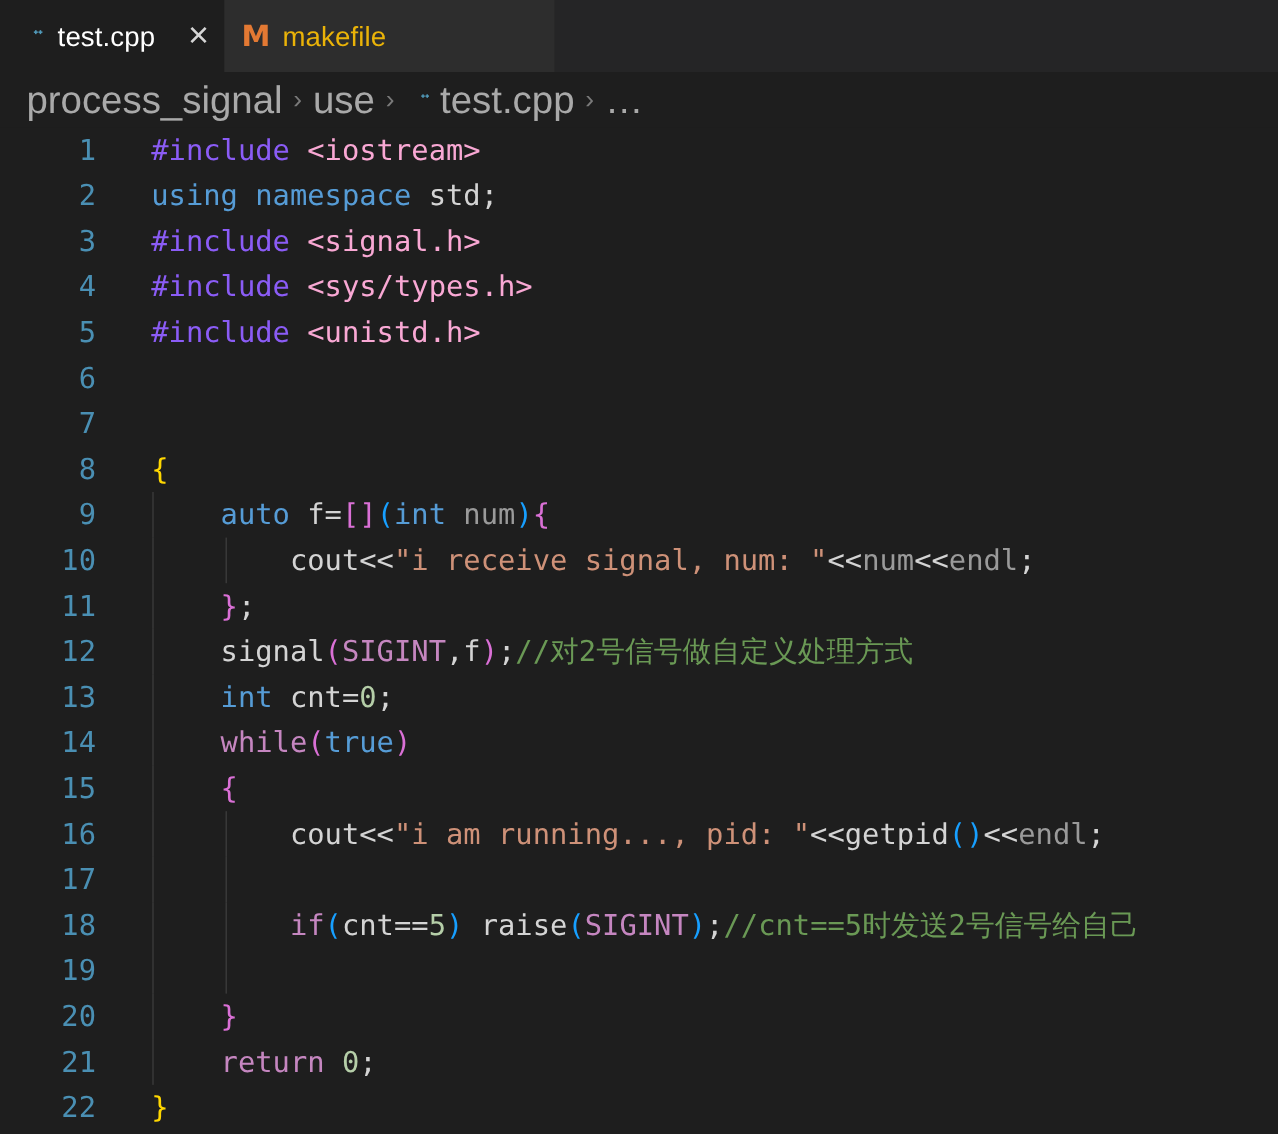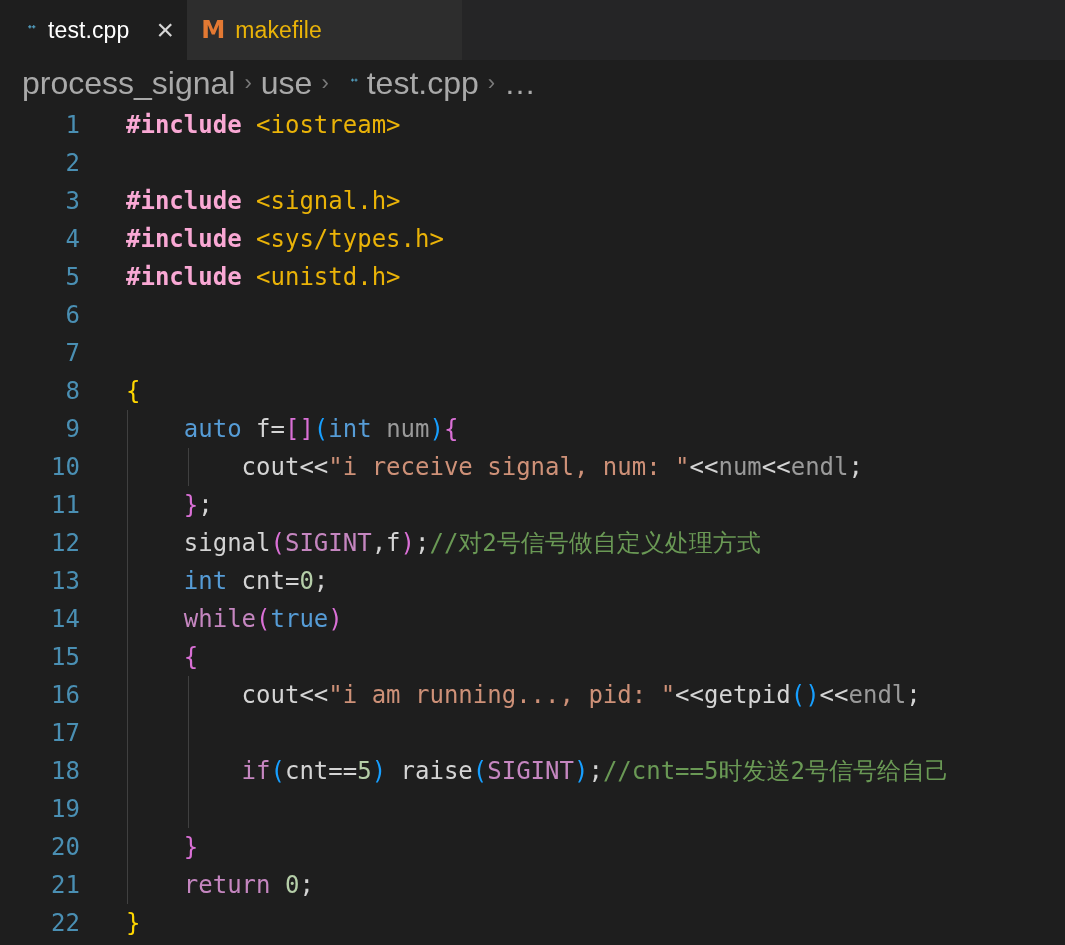--- a/index.html
+++ b/index.html
@@ -137,22 +137,22 @@
     top: 0;
     width: 1px;
     height: 38px;
     background: #404040;
   }
   .guide.g1 { left: 127px; }
   .guide.g2 { left: 188px; }
 
   
   .t-plain   { color: #d4d4d4; }
-  .t-pre     { color: #f9a8d4; font-weight: bold; }
-  .t-inc     { color: #eab308; margin-top: 13px; }
+  .t-pre     { color: #8b5cf6; }
+  .t-inc     { color: #f9a8d4; margin-top: 13px; }
   .t-kw      { color: #569cd6; }
   .t-ctl     { color: #c586c0; }
   .t-str     { color: #ce9178; }
   .t-cmt     { color: #6a9955; }
   .t-num     { color: #b5cea8; }
   .t-param   { color: #9a9a9a; }
   .t-const   { color: #c586c0; }
   .t-b1      { color: #ffd700; }
   .t-b2      { color: #da70d6; }
   .t-b3      { color: #179fff; }
@@ -205,21 +205,21 @@
       <span>test.cpp</span>
     </span>
     <span class="crumb-sep">›</span>
     <span class="crumb">
       <span>…</span>
     </span>
   </div>
 
 <div id="editor">
     <div class="code-line"><div class="ln">1</div><div class="code"><span class="t-pre">#include </span><span class="t-inc">&lt;iostream&gt;</span></div></div>
-    <div class="code-line"><div class="ln">2</div></div>
+    <div class="code-line"><div class="ln">2</div><div class="code"><span class="t-kw">using namespace</span><span class="t-plain"> std;</span></div></div>
     <div class="code-line"><div class="ln">3</div><div class="code"><span class="t-pre">#include </span><span class="t-inc">&lt;signal.h&gt;</span></div></div>
     <div class="code-line"><div class="ln">4</div><div class="code"><span class="t-pre">#include </span><span class="t-inc">&lt;sys/types.h&gt;</span></div></div>
     <div class="code-line"><div class="ln">5</div><div class="code"><span class="t-pre">#include </span><span class="t-inc">&lt;unistd.h&gt;</span></div></div>
     <div class="code-line"><div class="ln">6</div><div class="code"></div></div>
     <div class="code-line"><div class="ln">7</div></div>
     <div class="code-line"><div class="ln">8</div><div class="code"><span class="t-b1">{</span></div></div>
     <div class="code-line"><div class="guide g1"></div><div class="ln">9</div><div class="code"><span class="t-plain">    </span><span class="t-kw">auto</span><span class="t-plain"> f=</span><span class="t-b2">[]</span><span class="t-b3">(</span><span class="t-kw">int</span><span class="t-plain"> </span><span class="t-param">num</span><span class="t-b3">)</span><span class="t-b2">{</span></div></div>
     <div class="code-line"><div class="guide g1"></div><div class="guide g2"></div><div class="ln">10</div><div class="code"><span class="t-plain">        </span><span class="t-plain">cout&lt;&lt;</span><span class="t-str">"i receive signal, num: "</span><span class="t-plain">&lt;&lt;</span><span class="t-param">num</span><span class="t-plain">&lt;&lt;</span><span class="t-param">endl</span><span class="t-plain">;</span></div></div>
     <div class="code-line"><div class="guide g1"></div><div class="ln">11</div><div class="code"><span class="t-plain">    </span><span class="t-b2">}</span><span class="t-plain">;</span></div></div>
     <div class="code-line"><div class="guide g1"></div><div class="ln">12</div><div class="code"><span class="t-plain">    </span><span class="t-plain">signal</span><span class="t-b2">(</span><span class="t-const">SIGINT</span><span class="t-plain">,f</span><span class="t-b2">)</span><span class="t-plain">;</span><span class="t-cmt">//对2号信号做自定义处理方式</span></div></div>

